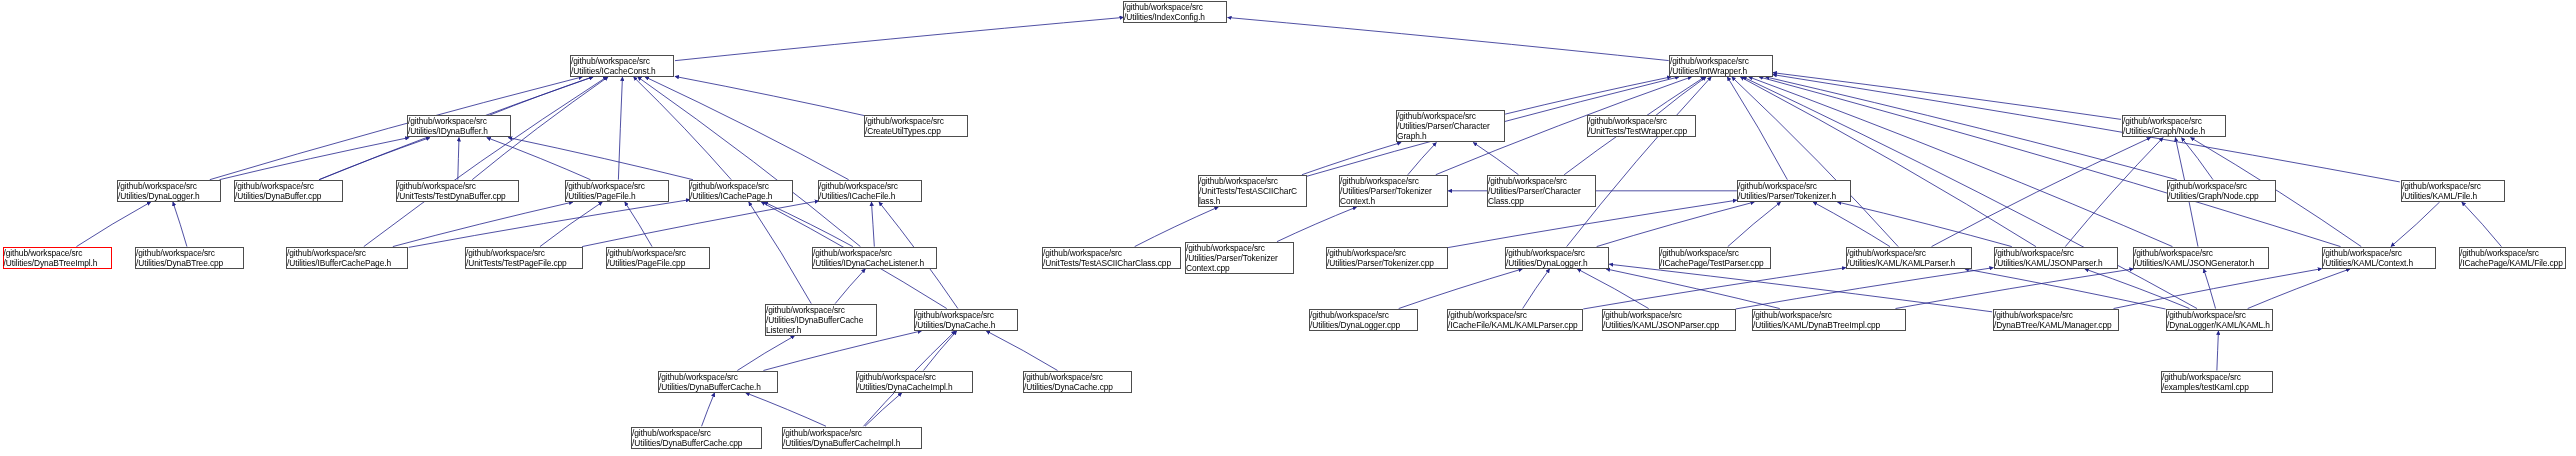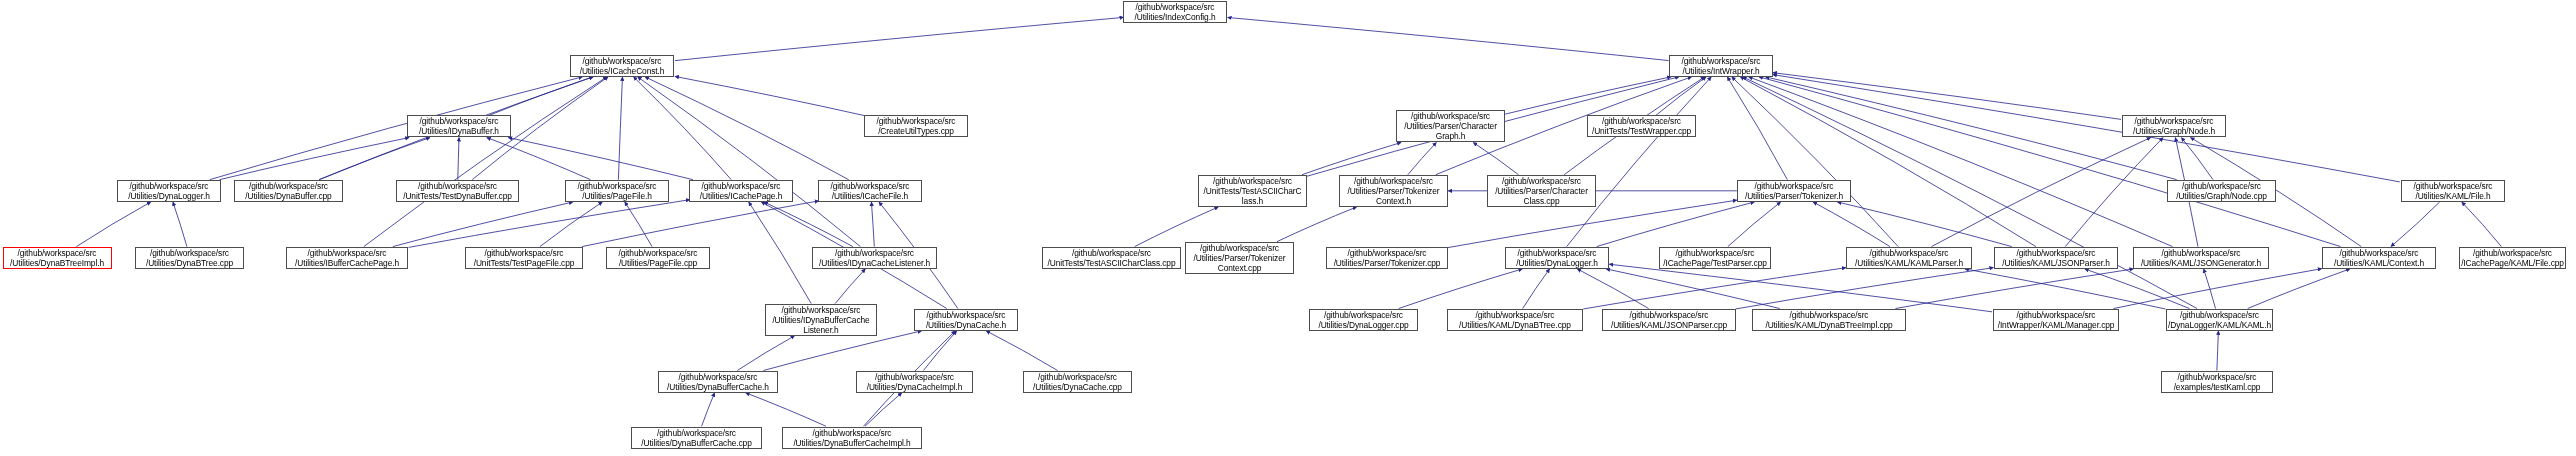--- a/index.html
+++ b/index.html
@@ -27,21 +27,21 @@
     position: absolute;
     box-sizing: border-box;
     border: 0.6px solid #4d4d4d;
     background: #ffffff;
     color: #000000;
     font-size: 8.4px;
     line-height: 10px;
     text-align: center;
     display: flex;
     flex-direction: column;
-    align-items: center;
+    align-items: flex-start;
     justify-content: center;
     white-space: pre;
     letter-spacing: -0.1px;
     z-index: 5;
   }
   .node.current {
     border: 0.9px solid #ff0000;
   }
   .node .ln { display: block; }
 </style>
@@ -173,24 +173,24 @@
     <div class="node" style="left: 1505px; top: 247px; width: 104px; height: 22px; border-color: rgb(77, 77, 77); background: rgb(255, 255, 255); color: rgb(0, 0, 0);"><span class="ln">/github/workspace/src</span><span class="ln">/Utilities/DynaLogger.h</span></div>
     <div class="node" style="left: 1659px; top: 247px; width: 112px; height: 22px; border-color: rgb(77, 77, 77); background: rgb(255, 255, 255); color: rgb(0, 0, 0);"><span class="ln">/github/workspace/src</span><span class="ln">/ICachePage/TestParser.cpp</span></div>
     <div class="node" style="left: 1846px; top: 247px; width: 126px; height: 22px; border-color: rgb(77, 77, 77); background: rgb(255, 255, 255); color: rgb(0, 0, 0);"><span class="ln">/github/workspace/src</span><span class="ln">/Utilities/KAML/KAMLParser.h</span></div>
     <div class="node" style="left: 1994px; top: 247px; width: 124px; height: 22px; border-color: rgb(77, 77, 77); background: rgb(255, 255, 255); color: rgb(0, 0, 0);"><span class="ln">/github/workspace/src</span><span class="ln">/Utilities/KAML/JSONParser.h</span></div>
     <div class="node" style="left: 2133px; top: 247px; width: 136px; height: 22px; border-color: rgb(77, 77, 77); background: rgb(255, 255, 255); color: rgb(0, 0, 0);"><span class="ln">/github/workspace/src</span><span class="ln">/Utilities/KAML/JSONGenerator.h</span></div>
     <div class="node" style="left: 2322px; top: 247px; width: 114px; height: 22px; border-color: rgb(77, 77, 77); background: rgb(255, 255, 255); color: rgb(0, 0, 0);"><span class="ln">/github/workspace/src</span><span class="ln">/Utilities/KAML/Context.h</span></div>
     <div class="node" style="left: 2459px; top: 247px; width: 107px; height: 22px; border-color: rgb(77, 77, 77); background: rgb(255, 255, 255); color: rgb(0, 0, 0);"><span class="ln">/github/workspace/src</span><span class="ln">/ICachePage/KAML/File.cpp</span></div>
     <div class="node" style="left: 765px; top: 304px; width: 112px; height: 32px; border-color: rgb(77, 77, 77); background: rgb(255, 255, 255); color: rgb(0, 0, 0);"><span class="ln">/github/workspace/src</span><span class="ln">/Utilities/IDynaBufferCache</span><span class="ln">Listener.h</span></div>
     <div class="node" style="left: 914px; top: 309px; width: 104px; height: 22px; border-color: rgb(77, 77, 77); background: rgb(255, 255, 255); color: rgb(0, 0, 0);"><span class="ln">/github/workspace/src</span><span class="ln">/Utilities/DynaCache.h</span></div>
     <div class="node" style="left: 1309px; top: 309px; width: 109px; height: 22px; border-color: rgb(77, 77, 77); background: rgb(255, 255, 255); color: rgb(0, 0, 0);"><span class="ln">/github/workspace/src</span><span class="ln">/Utilities/DynaLogger.cpp</span></div>
-    <div class="node" style="left: 1447px; top: 309px; width: 136px; height: 22px; border-color: rgb(77, 77, 77); background: rgb(255, 255, 255); color: rgb(0, 0, 0);"><span class="ln">/github/workspace/src</span><span class="ln">/Utilities/KAML/DynaBTree.cpp</span></div>
+    <div class="node" style="left: 1447px; top: 309px; width: 136px; height: 22px; border-color: rgb(77, 77, 77); background: rgb(255, 255, 255); color: rgb(0, 0, 0);"><span class="ln">/github/workspace/src</span><span class="ln">/ICacheFile/KAML/KAMLParser.cpp</span></div>
     <div class="node" style="left: 1602px; top: 309px; width: 134px; height: 22px; border-color: rgb(77, 77, 77); background: rgb(255, 255, 255); color: rgb(0, 0, 0);"><span class="ln">/github/workspace/src</span><span class="ln">/Utilities/KAML/JSONParser.cpp</span></div>
     <div class="node" style="left: 1752px; top: 309px; width: 154px; height: 22px; border-color: rgb(77, 77, 77); background: rgb(255, 255, 255); color: rgb(0, 0, 0);"><span class="ln">/github/workspace/src</span><span class="ln">/Utilities/KAML/DynaBTreeImpl.cpp</span></div>
-    <div class="node" style="left: 1993px; top: 309px; width: 126px; height: 22px; border-color: rgb(77, 77, 77); background: rgb(255, 255, 255); color: rgb(0, 0, 0);"><span class="ln">/github/workspace/src</span><span class="ln">/IntWrapper/KAML/Manager.cpp</span></div>
+    <div class="node" style="left: 1993px; top: 309px; width: 126px; height: 22px; border-color: rgb(77, 77, 77); background: rgb(255, 255, 255); color: rgb(0, 0, 0);"><span class="ln">/github/workspace/src</span><span class="ln">/DynaBTree/KAML/Manager.cpp</span></div>
     <div class="node" style="left: 2166px; top: 309px; width: 107px; height: 22px; border-color: rgb(77, 77, 77); background: rgb(255, 255, 255); color: rgb(0, 0, 0);"><span class="ln">/github/workspace/src</span><span class="ln">/DynaLogger/KAML/KAML.h</span></div>
     <div class="node" style="left: 2161px; top: 371px; width: 112px; height: 22px; border-color: rgb(77, 77, 77); background: rgb(255, 255, 255); color: rgb(0, 0, 0);"><span class="ln">/github/workspace/src</span><span class="ln">/examples/testKaml.cpp</span></div>
     <div class="node" style="left: 658px; top: 371px; width: 120px; height: 22px; border-color: rgb(77, 77, 77); background: rgb(255, 255, 255); color: rgb(0, 0, 0);"><span class="ln">/github/workspace/src</span><span class="ln">/Utilities/DynaBufferCache.h</span></div>
     <div class="node" style="left: 856px; top: 371px; width: 117px; height: 22px; border-color: rgb(77, 77, 77); background: rgb(255, 255, 255); color: rgb(0, 0, 0);"><span class="ln">/github/workspace/src</span><span class="ln">/Utilities/DynaCacheImpl.h</span></div>
     <div class="node" style="left: 1023px; top: 371px; width: 109px; height: 22px; border-color: rgb(77, 77, 77); background: rgb(255, 255, 255); color: rgb(0, 0, 0);"><span class="ln">/github/workspace/src</span><span class="ln">/Utilities/DynaCache.cpp</span></div>
     <div class="node" style="left: 631px; top: 427px; width: 131px; height: 22px; border-color: rgb(77, 77, 77); background: rgb(255, 255, 255); color: rgb(0, 0, 0);"><span class="ln">/github/workspace/src</span><span class="ln">/Utilities/DynaBufferCache.cpp</span></div>
     <div class="node" style="left: 782px; top: 427px; width: 140px; height: 22px; border-color: rgb(77, 77, 77); background: rgb(255, 255, 255); color: rgb(0, 0, 0);"><span class="ln">/github/workspace/src</span><span class="ln">/Utilities/DynaBufferCacheImpl.h</span></div>
   </div>
 
 

